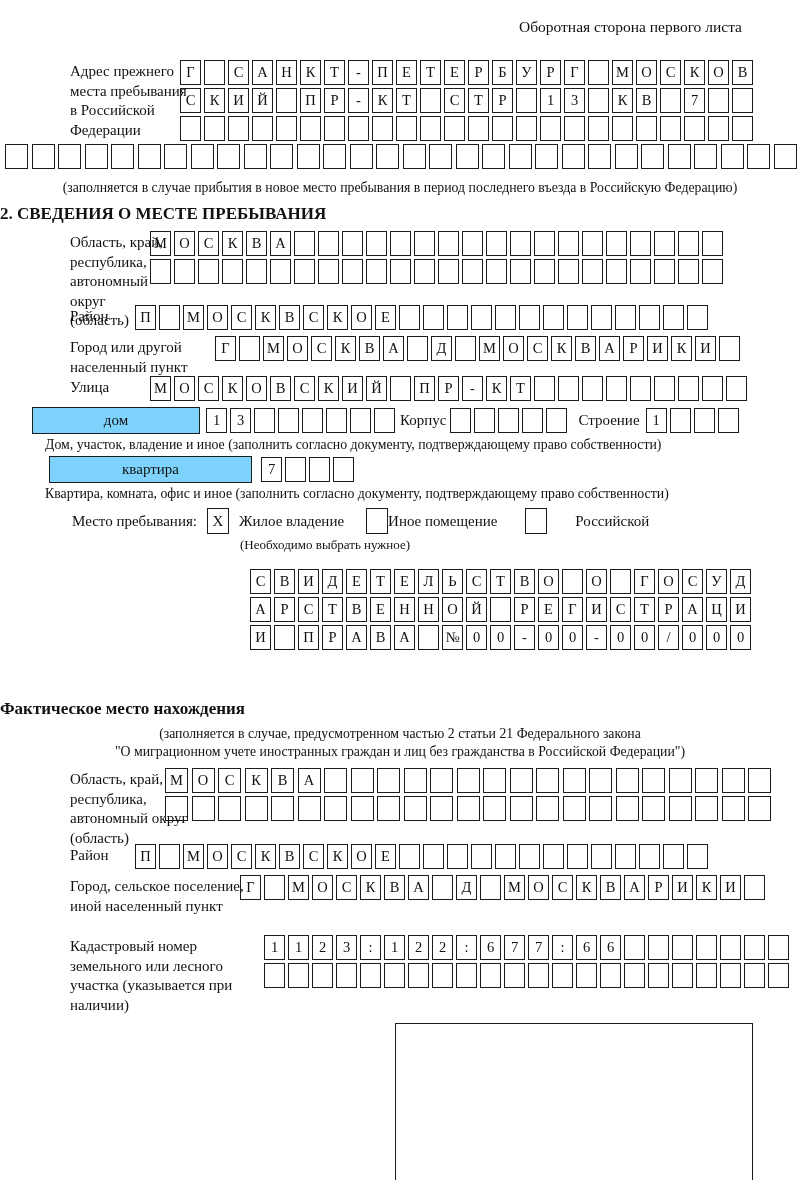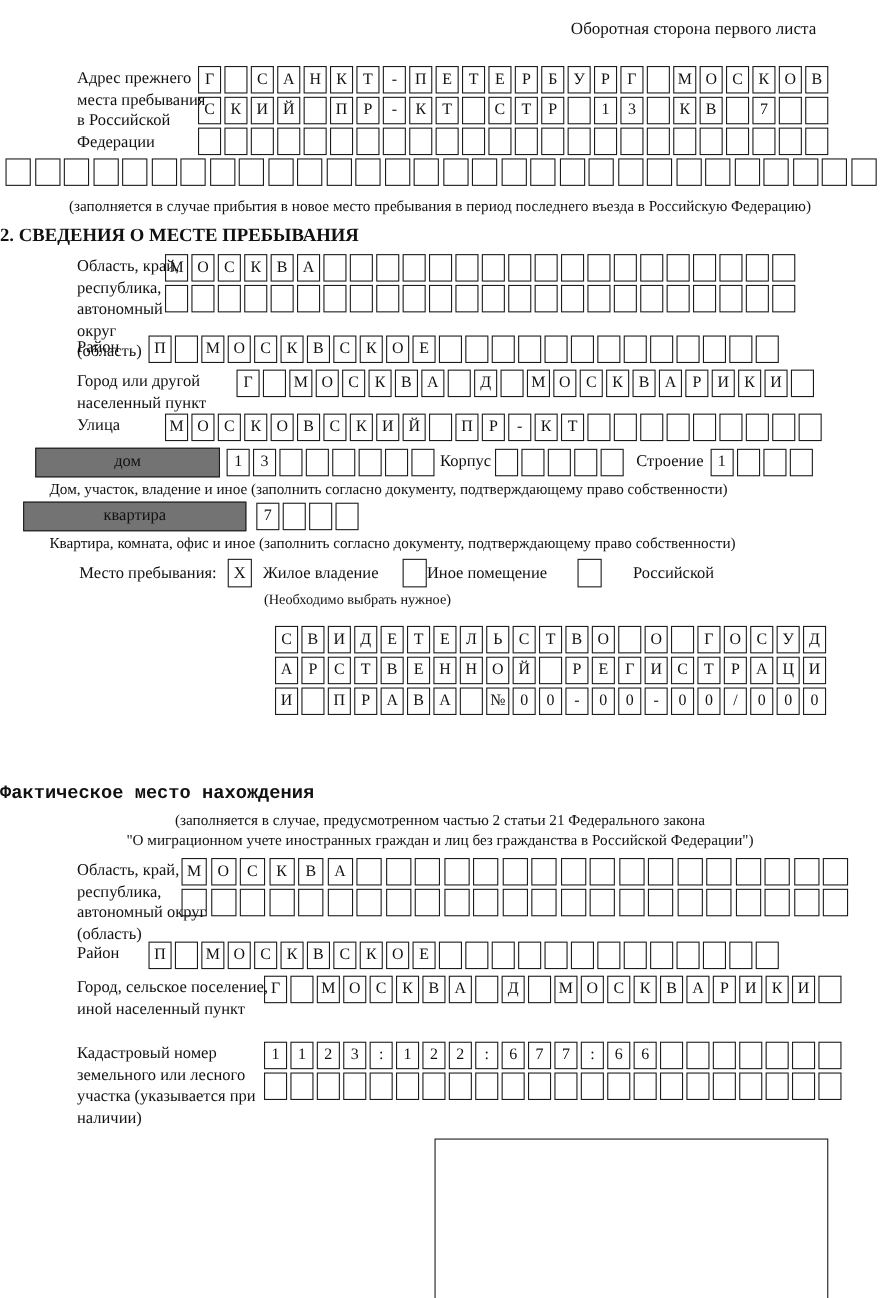--- a/index.html
+++ b/index.html
@@ -16,21 +16,21 @@
     box-sizing:border-box; width:21px; height:25px; flex:none;
     border:1.6px solid #1c1c1c; margin-right:3px;
     display:flex; align-items:center; justify-content:center;
     font-size:14.5px; line-height:1; background:#fff;
   }
   .wide .cell { width:23px; margin-right:3.5px; }
   .note { text-align:center; font-size:13.8px; margin:2px 0 0 0; }
   .sec-title { text-align:left; font-weight:bold; font-size:17px; margin:8px 0 7px 0; }
   .labeled-box {
     box-sizing:border-box; height:27px; border:1.6px solid #1c1c1c;
-    display:flex; align-items:center; justify-content:center; flex:none; background:#737373;text-align:right;
+    display:flex; align-items:center; justify-content:center; flex:none; background:#7dd3fc;text-align:right;
   }
   .inline-row { display:flex; align-items:center; }
   .chk {
     box-sizing:border-box; width:22px; height:26px; border:1.6px solid #1c1c1c;
     display:flex; align-items:center; justify-content:center; font-size:15px; flex:none; background:#fff;
   }
   .left-note { font-size:13.8px; margin:3px 0 2px 45px; }
   .stamp-box { box-sizing:border-box; margin:4px 0 0 395px; width:358px; height:175px; border:1.7px solid #1c1c1c; }
 </style>
 </head>
@@ -323,21 +323,21 @@
   <span style="margin:0 6px 0 8px;">Строение</span>
   <div class="cells-row" style="margin:0;">
       <div class="cell">1</div>
       <div class="cell"></div>
       <div class="cell"></div>
       <div class="cell"></div>
     </div>
 </div>
 <div class="left-note">Дом, участок, владение и иное (заполнить согласно документу, подтверждающему право собственности)</div>
 
-<div class="inline-row" style="margin:3px 0 0 21px;">
+<div class="inline-row" style="margin:3px 0 0 49px;">
   <div class="labeled-box" style="width:203px;">квартира</div>
   <div class="cells-row" style="margin:0 0 0 9px;">
       <div class="cell">7</div>
       <div class="cell"></div>
       <div class="cell"></div>
       <div class="cell"></div>
     </div>
 </div>
 <div class="left-note">Квартира, комната, офис и иное (заполнить согласно документу, подтверждающему право собственности)</div>
 
@@ -417,21 +417,21 @@
       <div class="cell">-</div>
       <div class="cell">0</div>
       <div class="cell">0</div>
       <div class="cell">/</div>
       <div class="cell">0</div>
       <div class="cell">0</div>
       <div class="cell">0</div>
     </div>
 </div>
 
-<div class="sec-title" style="margin-top:17px;font-family:Liberation Mono, monospace;">Фактическое место нахождения</div>
+<div class="sec-title" style="margin-top:4px;">Фактическое место нахождения</div>
 <div class="note">(заполняется в случае, предусмотренном частью 2 статьи 21 Федерального закона</div>
 <div class="note">"О миграционном учете иностранных граждан и лиц без гражданства в Российской Федерации")</div>
 
 <div class="block" style="min-height:76px; margin-top:8px;">
   <div class="side-label" style="width:128px;">Область, край, республика, автономный округ (область)</div>
   <div class="cells-row wide" style="margin-left:165px;">
       <div class="cell">М</div>
       <div class="cell">О</div>
       <div class="cell">С</div>
       <div class="cell">К</div>
@@ -533,21 +533,21 @@
       <div class="cell">В</div>
       <div class="cell">А</div>
       <div class="cell">Р</div>
       <div class="cell">И</div>
       <div class="cell">К</div>
       <div class="cell">И</div>
       <div class="cell"></div>
     </div>
 </div>
 
-<div class="block" style="min-height:84px;">
+<div class="block" style="min-height:84px;padding-left:24px;">
   <div class="side-label" style="width:168px;">Кадастровый номер земельного или лесного участка (указывается при наличии)</div>
   <div class="cells-row" style="margin-left:240px; margin-top:18px;">
       <div class="cell">1</div>
       <div class="cell">1</div>
       <div class="cell">2</div>
       <div class="cell">3</div>
       <div class="cell">:</div>
       <div class="cell">1</div>
       <div class="cell">2</div>
       <div class="cell">2</div>

